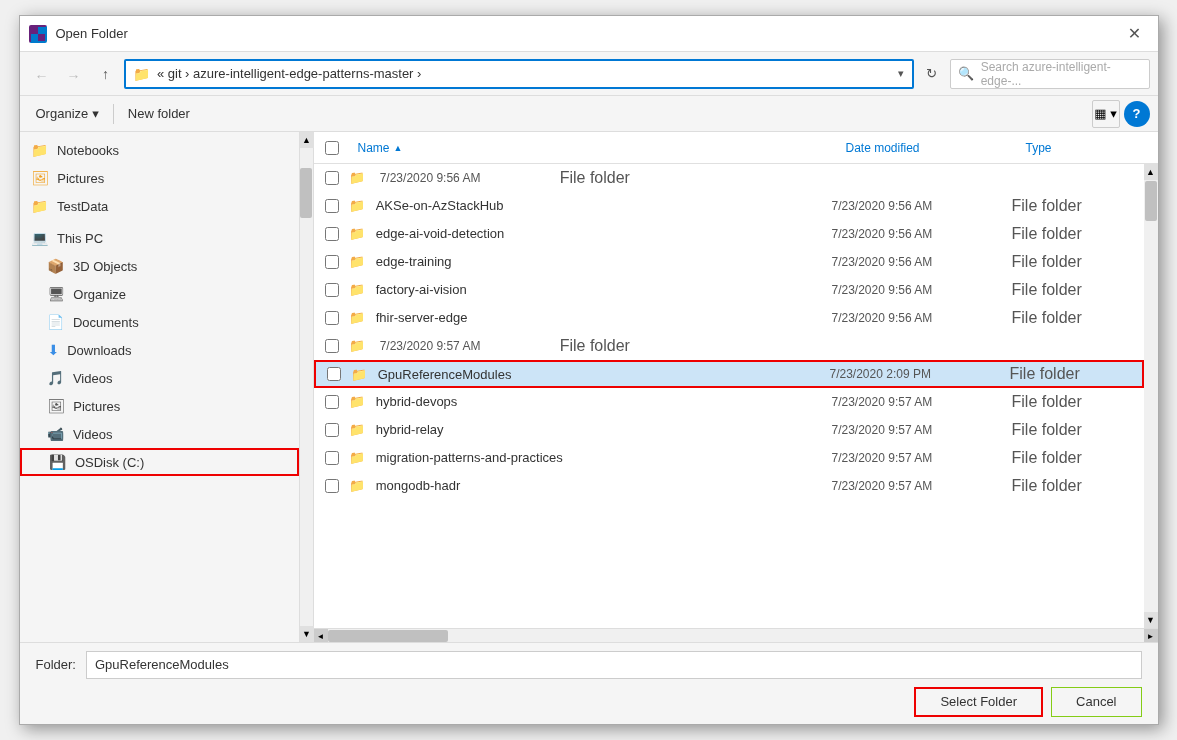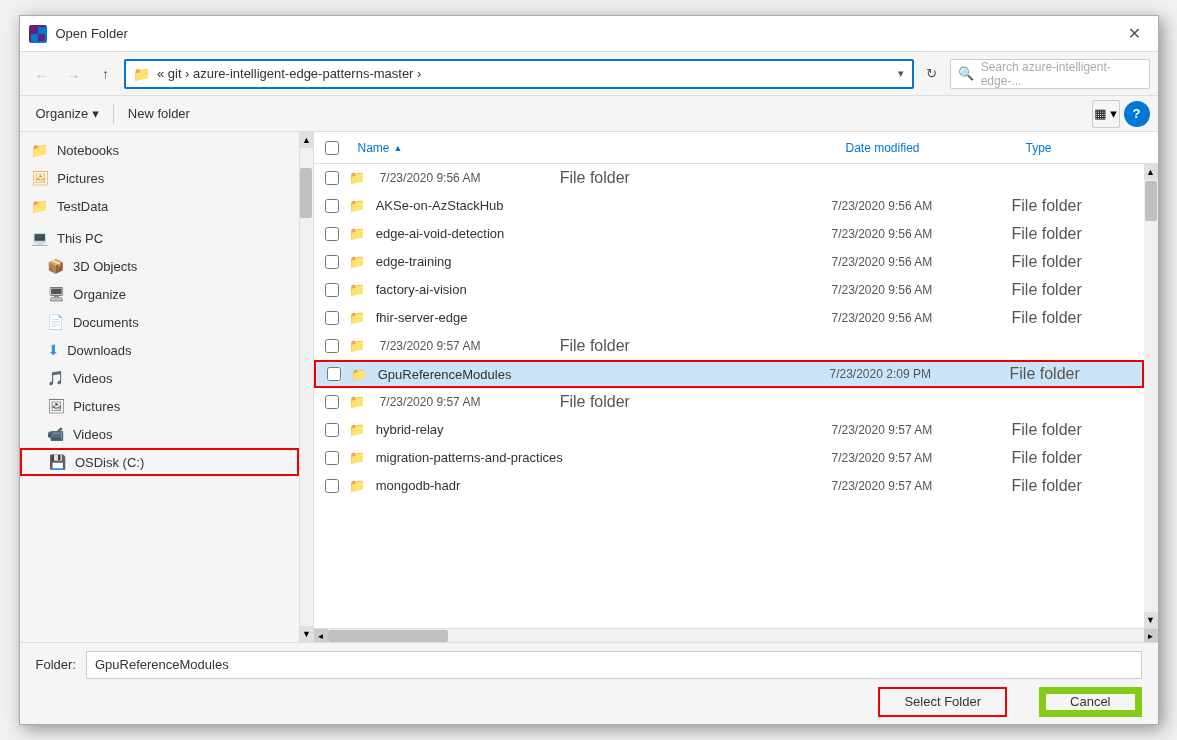--- a/index.html
+++ b/index.html
@@ -206,22 +206,22 @@
       padding: 0 8px; font-size: 13px; color: #333;
     }
     .footer-buttons {
       display: flex; justify-content: flex-end; padding: 0 16px 8px; gap: 8px;
     }
     .btn-select {
       height: 30px; padding: 0 24px; background: #f5f5f5; border: 2px solid #e00;
       cursor: pointer; font-size: 13px; color: #333;
     }
     .btn-cancel {
-      height: 30px; padding: 0 24px; background: #f5f5f5; border: 7px solid #84cc16;
-      cursor: pointer; font-size: 13px; color: #333; margin-left: 24px;
+      height: 30px; padding: 0 24px; background: #f5f5f5; border: 1px solid #84cc16;
+      cursor: pointer; font-size: 13px; color: #333;
     }
 
     
     .osdisk-highlight {
       border: 2px solid #e00 !important;
     }
   </style>
 </head>
 <body>
 
@@ -427,20 +427,21 @@
     <span class="file-icon" style="margin-right:6px;">📁</span>
     <span class="file-name">GpuReferenceModules</span>
     <span class="file-date">7/23/2020 2:09 PM</span>
     <span class="file-type">File folder</span>
   </div>
             <div class="file-row">
     <div class="col-check" style="width:36px;display:flex;align-items:center;justify-content:center;flex-shrink:0;">
       <input type="checkbox" style="width: 14px; height: 14px;">
     </div>
     <span class="file-icon" style="margin-right:6px;">📁</span>
+    <span class="file-name">hybrid-devops</span>
     <span class="file-date">7/23/2020 9:57 AM</span>
     <span class="file-type">File folder</span>
   </div>
             <div class="file-row">
     <div class="col-check" style="width:36px;display:flex;align-items:center;justify-content:center;flex-shrink:0;">
       <input type="checkbox" style="width: 14px; height: 14px;">
     </div>
     <span class="file-icon" style="margin-right:6px;">📁</span>
     <span class="file-name">hybrid-relay</span>
     <span class="file-date">7/23/2020 9:57 AM</span>

